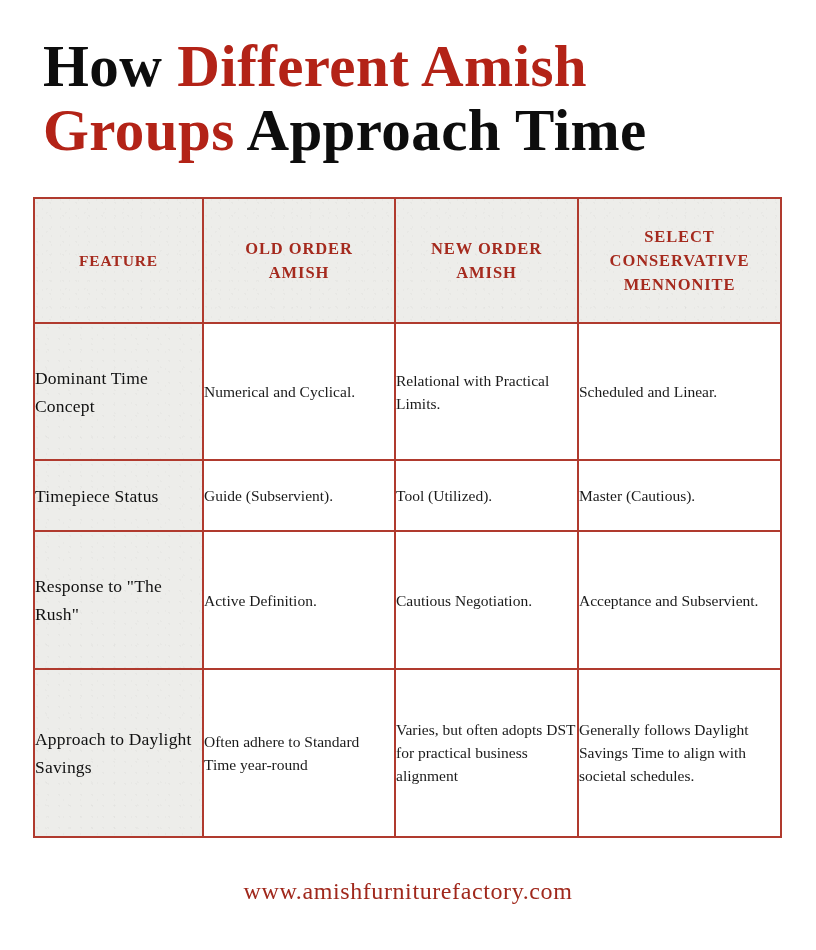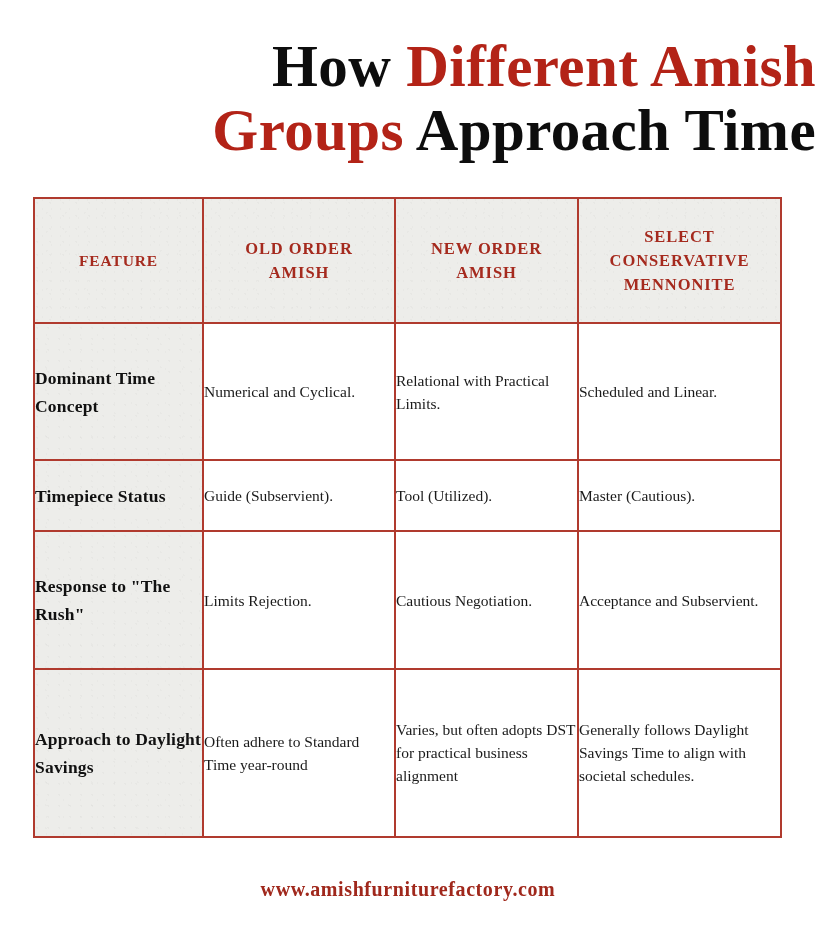--- a/index.html
+++ b/index.html
@@ -12,21 +12,22 @@
     height: 950px;
     font-family: "Liberation Serif", "DejaVu Serif", serif;
     color: #1a1a1a;
     overflow: hidden;
     position: relative;
   }
 
   
   .title-block {
     padding-top: 34px;
-    text-align: right;
+    text-align: left;
+    padding-left: 43px;
   }
   .title-line {
     font-family: "Liberation Serif", "DejaVu Serif", serif;
     font-weight: 700;
     font-size: 59px;
     line-height: 64px;
     letter-spacing: 0.4px;
     white-space: nowrap;
   }
   .w-black { color: #0d0d0d; }
@@ -74,21 +75,21 @@
 
   
   td.rowhead {
     background: #EDEDEA;
     background-image:
       radial-gradient(circle at 22% 34%, rgba(0,0,0,0.022) 0 1px, transparent 1px),
       radial-gradient(circle at 68% 64%, rgba(0,0,0,0.018) 0 1px, transparent 1px),
       radial-gradient(circle at 46% 88%, rgba(0,0,0,0.02) 0 1px, transparent 1px);
     background-size: 11px 11px, 17px 17px, 23px 23px;
     color: #111111;
-    font-weight: 700;
+    font-weight: 400;
     font-size: 17.5px;
     line-height: 28px;
     letter-spacing: 0.2px;
     padding: 0 10px 0 16px;
   }
 
   
   td.cell {
     background: #ffffff;
     color: #1a1a1a;
@@ -101,22 +102,22 @@
   
   .footer {
     position: absolute;
     left: 0;
     top: 878px;
     width: 816px;
     text-align: center;
   }
   .footer-url {
     color: #A0281C;
-    font-weight: 700;
-    font-size: 20px;
+    font-weight: 400;
+    font-size: 24px;
     letter-spacing: 0.6px;
   }
 </style>
 </head>
 <body>
 
 <div class="title-block">
   <div class="title-line">
     <span class="w-black">How </span><span class="w-red">Different Amish</span>
   </div>
@@ -161,21 +162,21 @@
         <td class="cell">Scheduled and Linear.</td>
       </tr>
       <tr>
         <td class="rowhead">Timepiece Status</td>
         <td class="cell">Guide (Subservient).</td>
         <td class="cell">Tool (Utilized).</td>
         <td class="cell">Master (Cautious).</td>
       </tr>
       <tr>
         <td class="rowhead">Response to "The Rush"</td>
-        <td class="cell">Limits Rejection.</td>
+        <td class="cell">Active Definition.</td>
         <td class="cell">Cautious Negotiation.</td>
         <td class="cell">Acceptance and Subservient.</td>
       </tr>
       <tr>
         <td class="rowhead">Approach to Daylight Savings</td>
         <td class="cell">Often adhere to Standard Time year-round</td>
         <td class="cell">Varies, but often adopts DST for practical business alignment</td>
         <td class="cell">Generally follows Daylight Savings Time to align with societal schedules.</td>
       </tr>
     </tbody>

